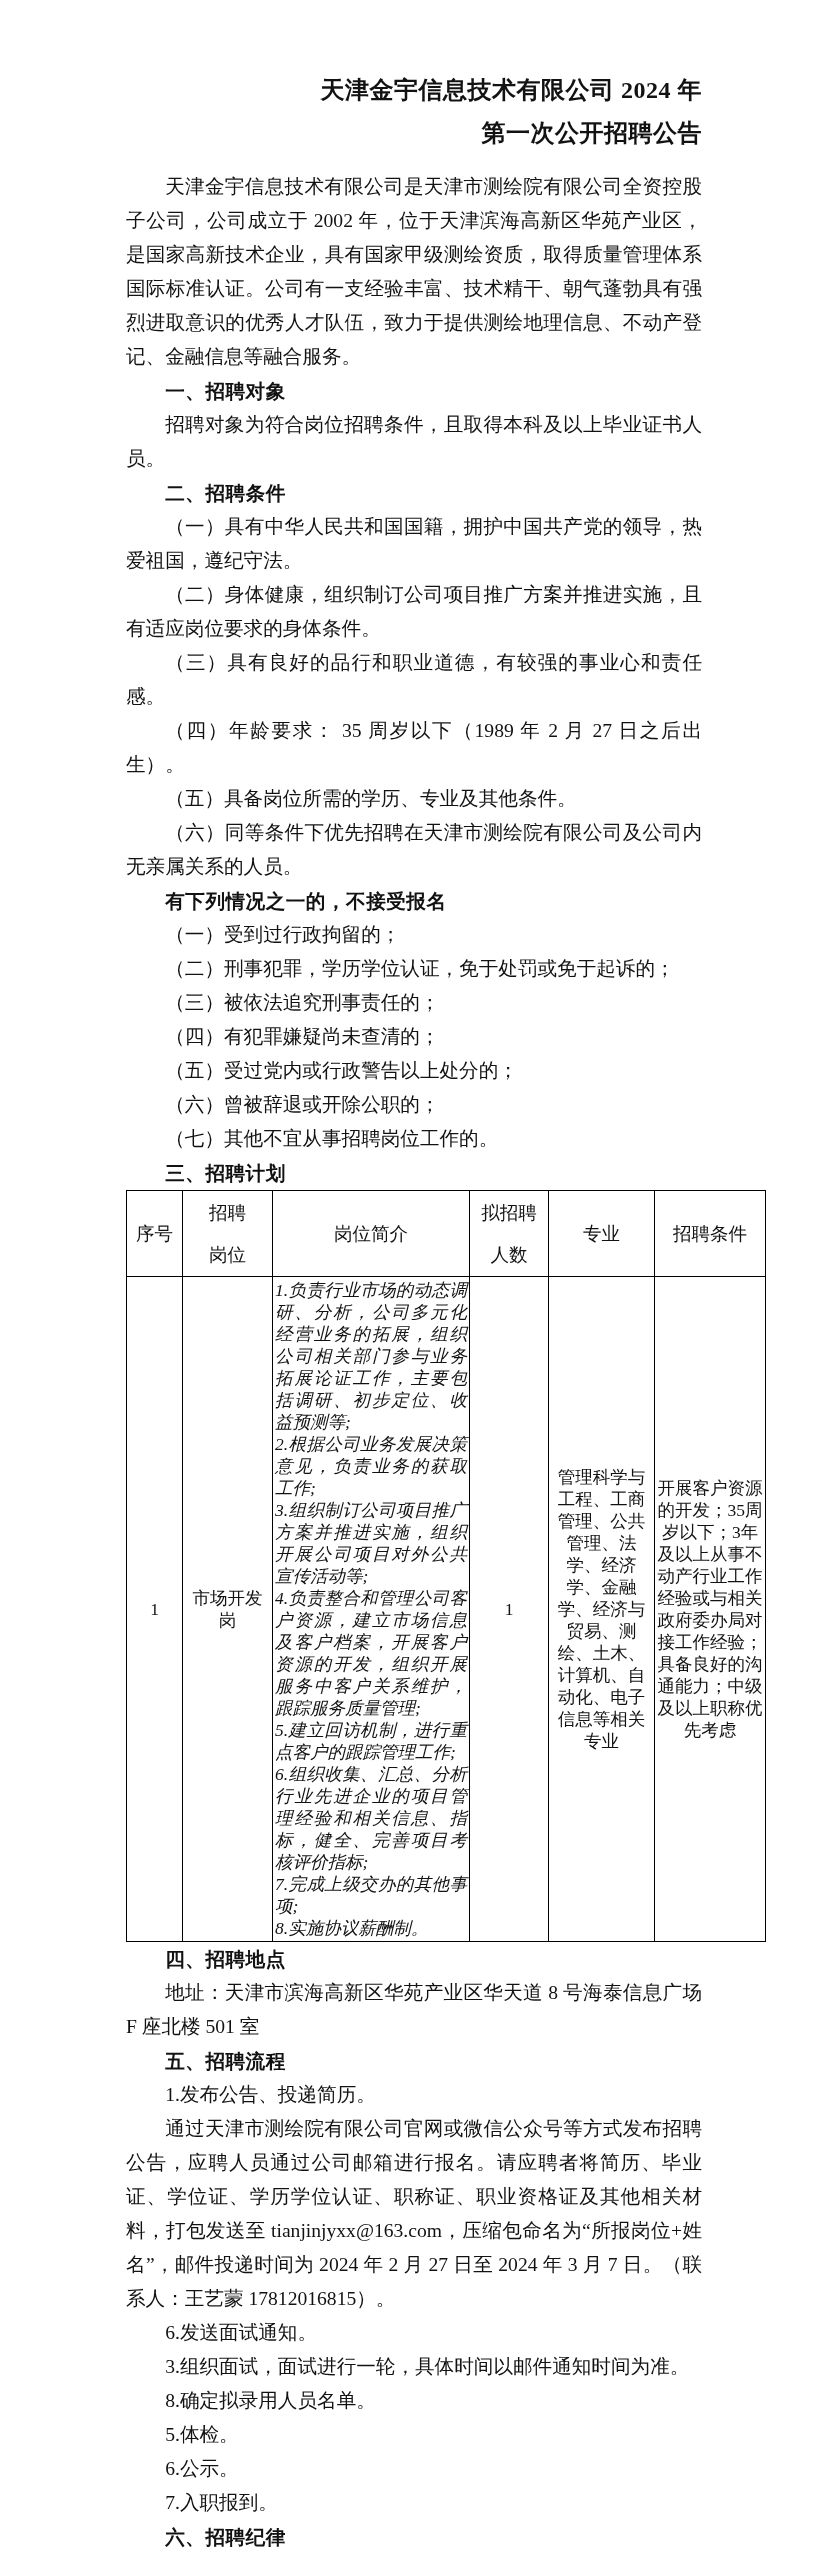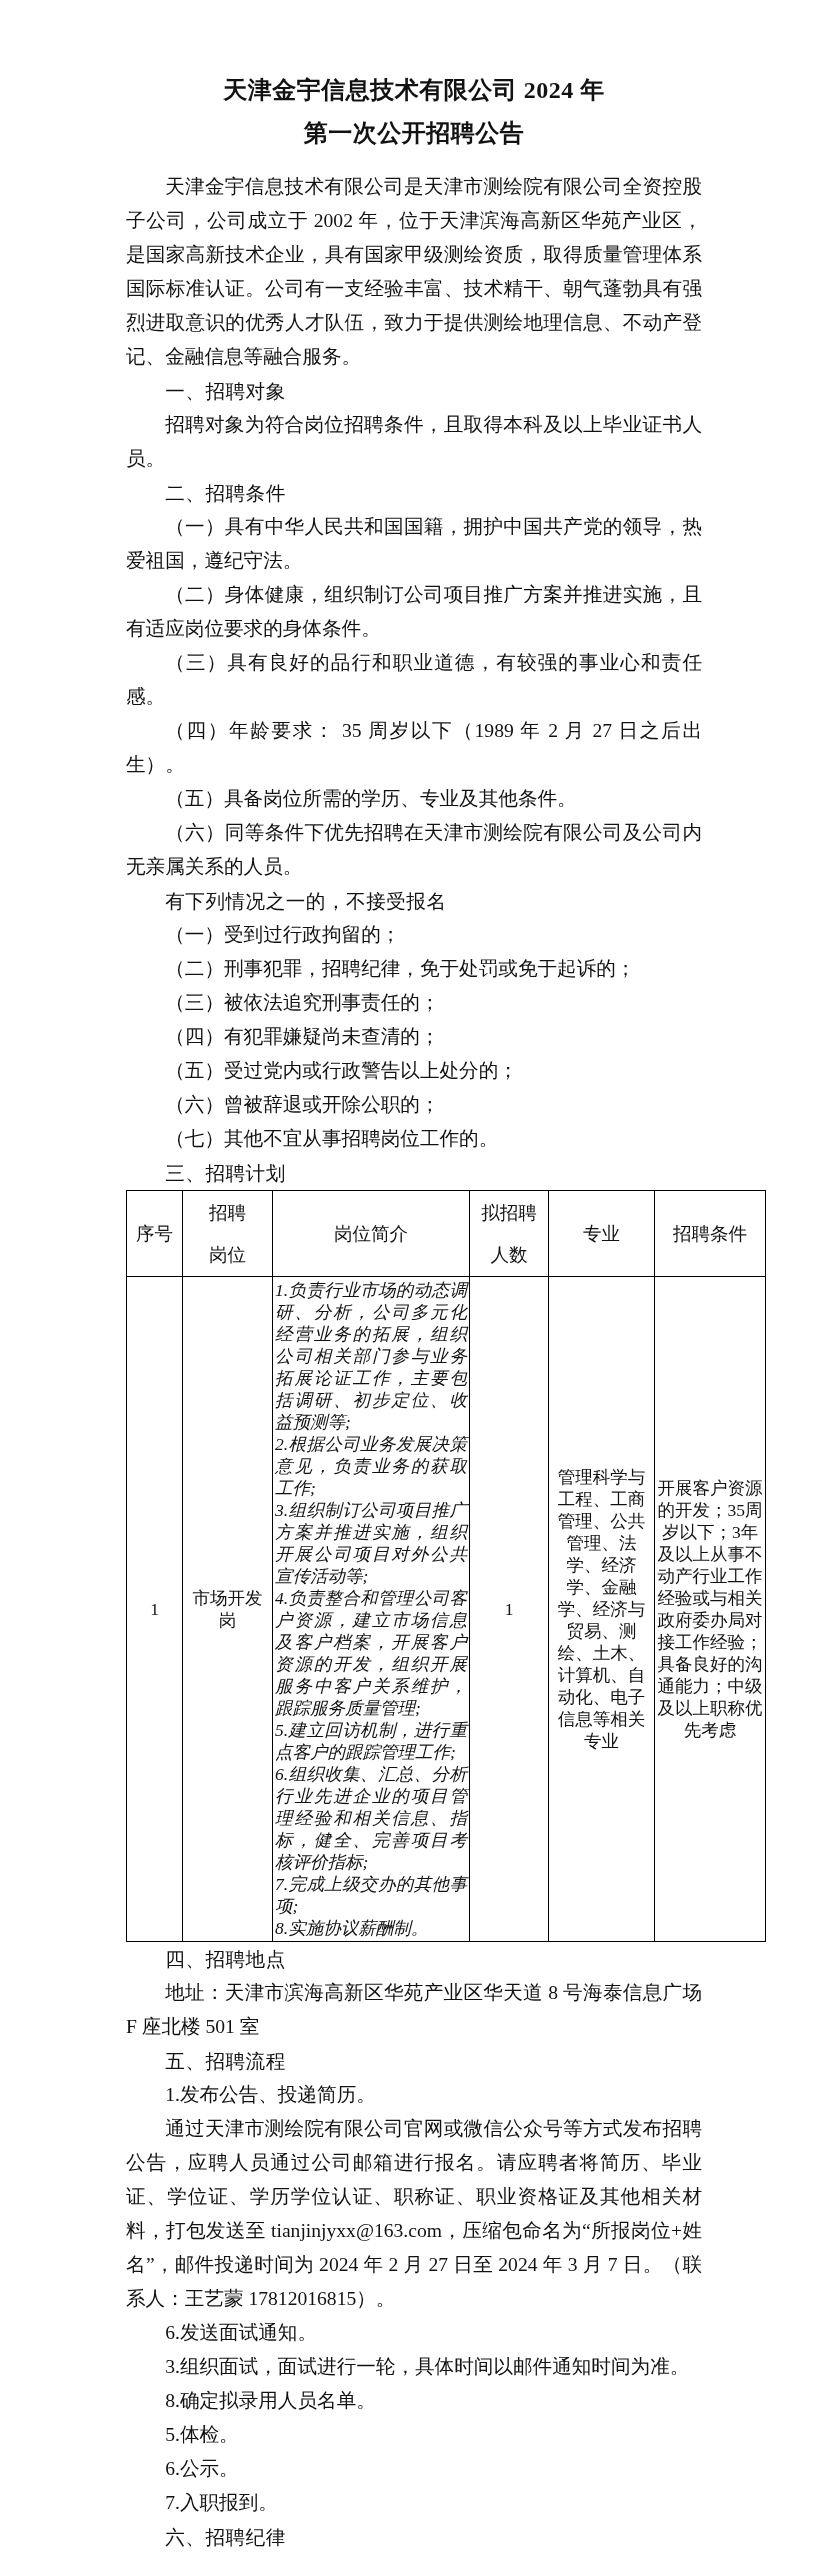--- a/index.html
+++ b/index.html
@@ -12,28 +12,28 @@
     color:#121212;
     font-family:"Liberation Serif","DejaVu Serif",serif;
     font-size:19.6px;
     line-height:34px;
     overflow:hidden;
   }
   .title {
     margin:0;
     font-size:24px;
     font-weight:700;
-    text-align:center;
+    text-align:right;
     line-height:43px;
     letter-spacing:0.5px;
   }
   .para { margin:0; text-indent:2em; text-align:justify; }
   .first-para { margin-top:15px; }
   .heading {
-    margin:0; text-indent:2em; font-weight:400;
+    margin:0; text-indent:2em; font-weight:700;
     font-family:"Liberation Sans","DejaVu Sans",sans-serif;
     letter-spacing:0.5px;
   }
   table.recruit {
     border-collapse:collapse;
     table-layout:fixed;
     width:639px;
     margin:0;
   }
   table.recruit th, table.recruit td { border:1px solid #000; box-sizing:border-box; }
@@ -72,21 +72,21 @@
   <p class="heading">二、招聘条件</p>
   <p class="para">（一）具有中华人民共和国国籍，拥护中国共产党的领导，热爱祖国，遵纪守法。</p>
   <p class="para">（二）身体健康，组织制订公司项目推广方案并推进实施，且有适应岗位要求的身体条件。</p>
   <p class="para">（三）具有良好的品行和职业道德，有较强的事业心和责任感。</p>
   <p class="para">（四）年龄要求： 35 周岁以下（1989 年 2 月 27 日之后出生）。</p>
   <p class="para">（五）具备岗位所需的学历、专业及其他条件。</p>
   <p class="para">（六）同等条件下优先招聘在天津市测绘院有限公司及公司内无亲属关系的人员。</p>
 
   <p class="heading">有下列情况之一的，不接受报名</p>
   <p class="para">（一）受到过行政拘留的；</p>
-  <p class="para">（二）刑事犯罪，招聘纪律，免于处罚或免于起诉的；</p>
+  <p class="para">（二）刑事犯罪，学历学位认证，免于处罚或免于起诉的；</p>
   <p class="para">（三）被依法追究刑事责任的；</p>
   <p class="para">（四）有犯罪嫌疑尚未查清的；</p>
   <p class="para">（五）受过党内或行政警告以上处分的；</p>
   <p class="para">（六）曾被辞退或开除公职的；</p>
   <p class="para">（七）其他不宜从事招聘岗位工作的。</p>
 
   <p class="heading">三、招聘计划</p>
 
   <table class="recruit">
     <colgroup>

